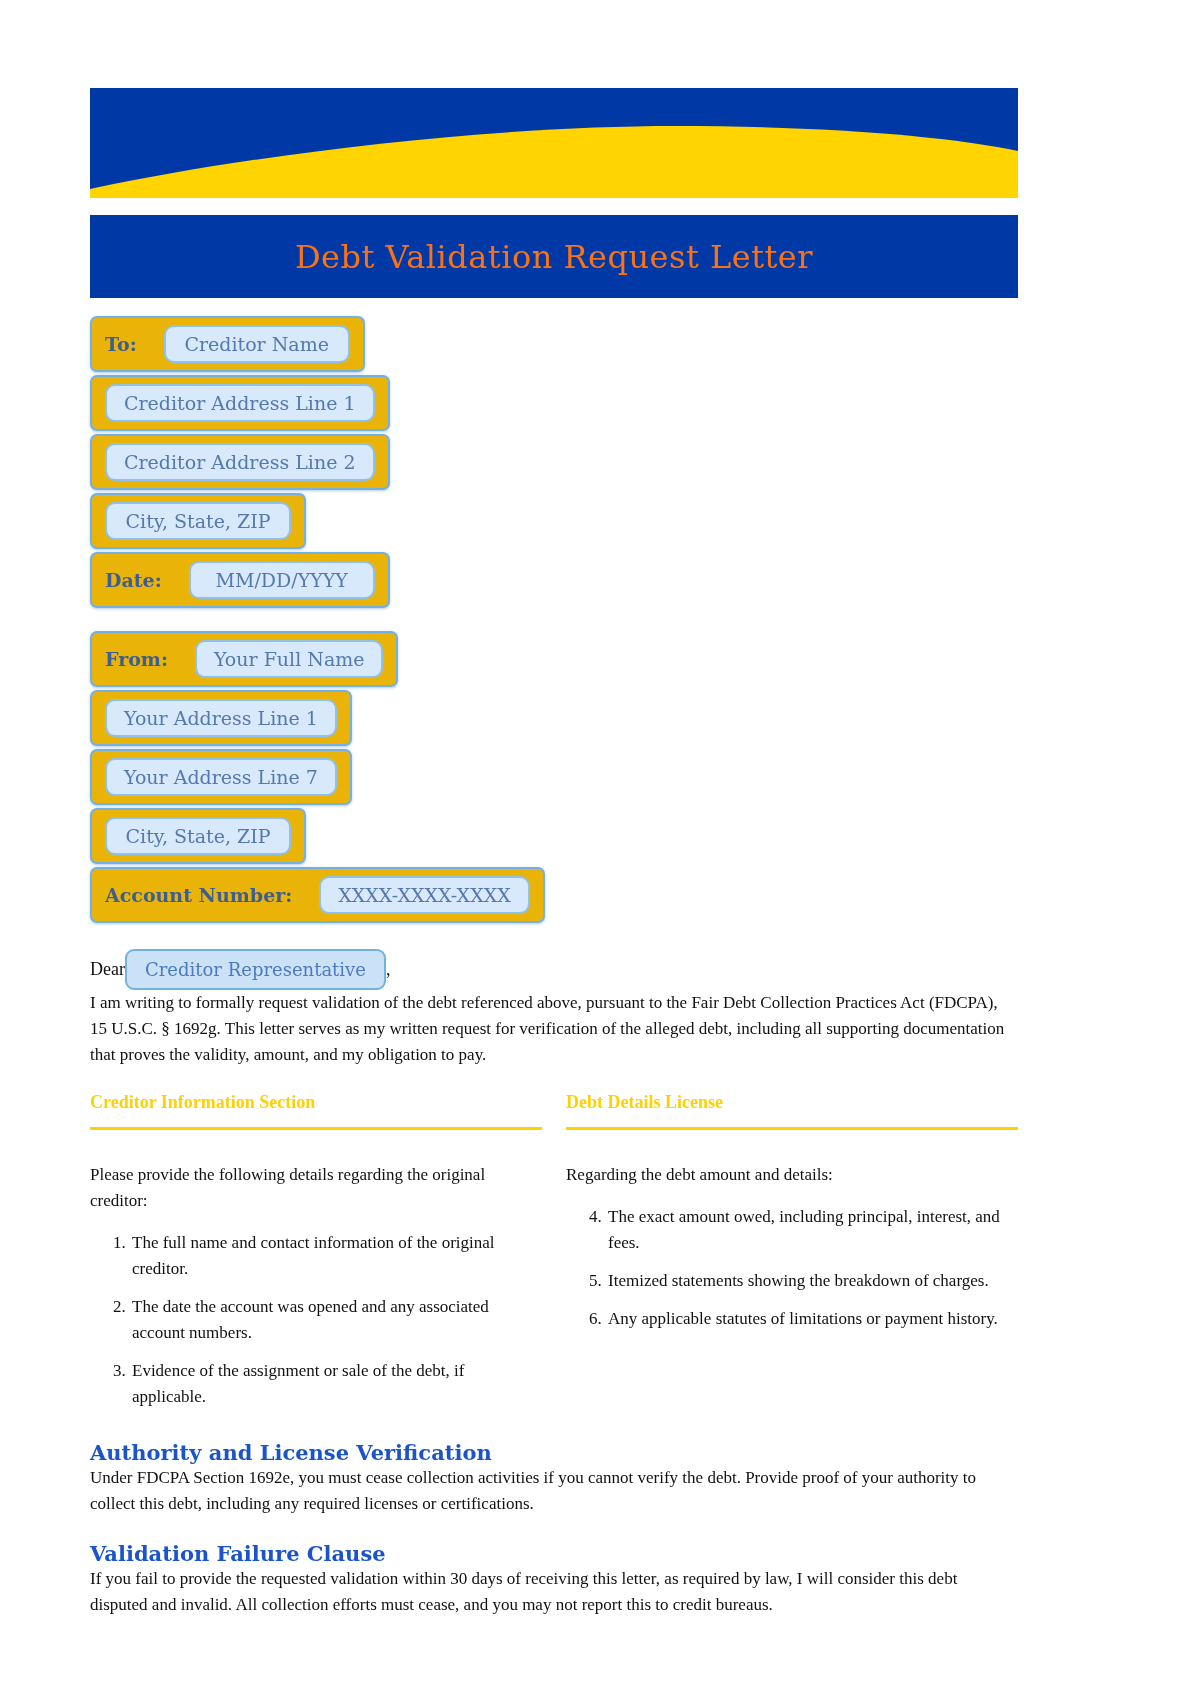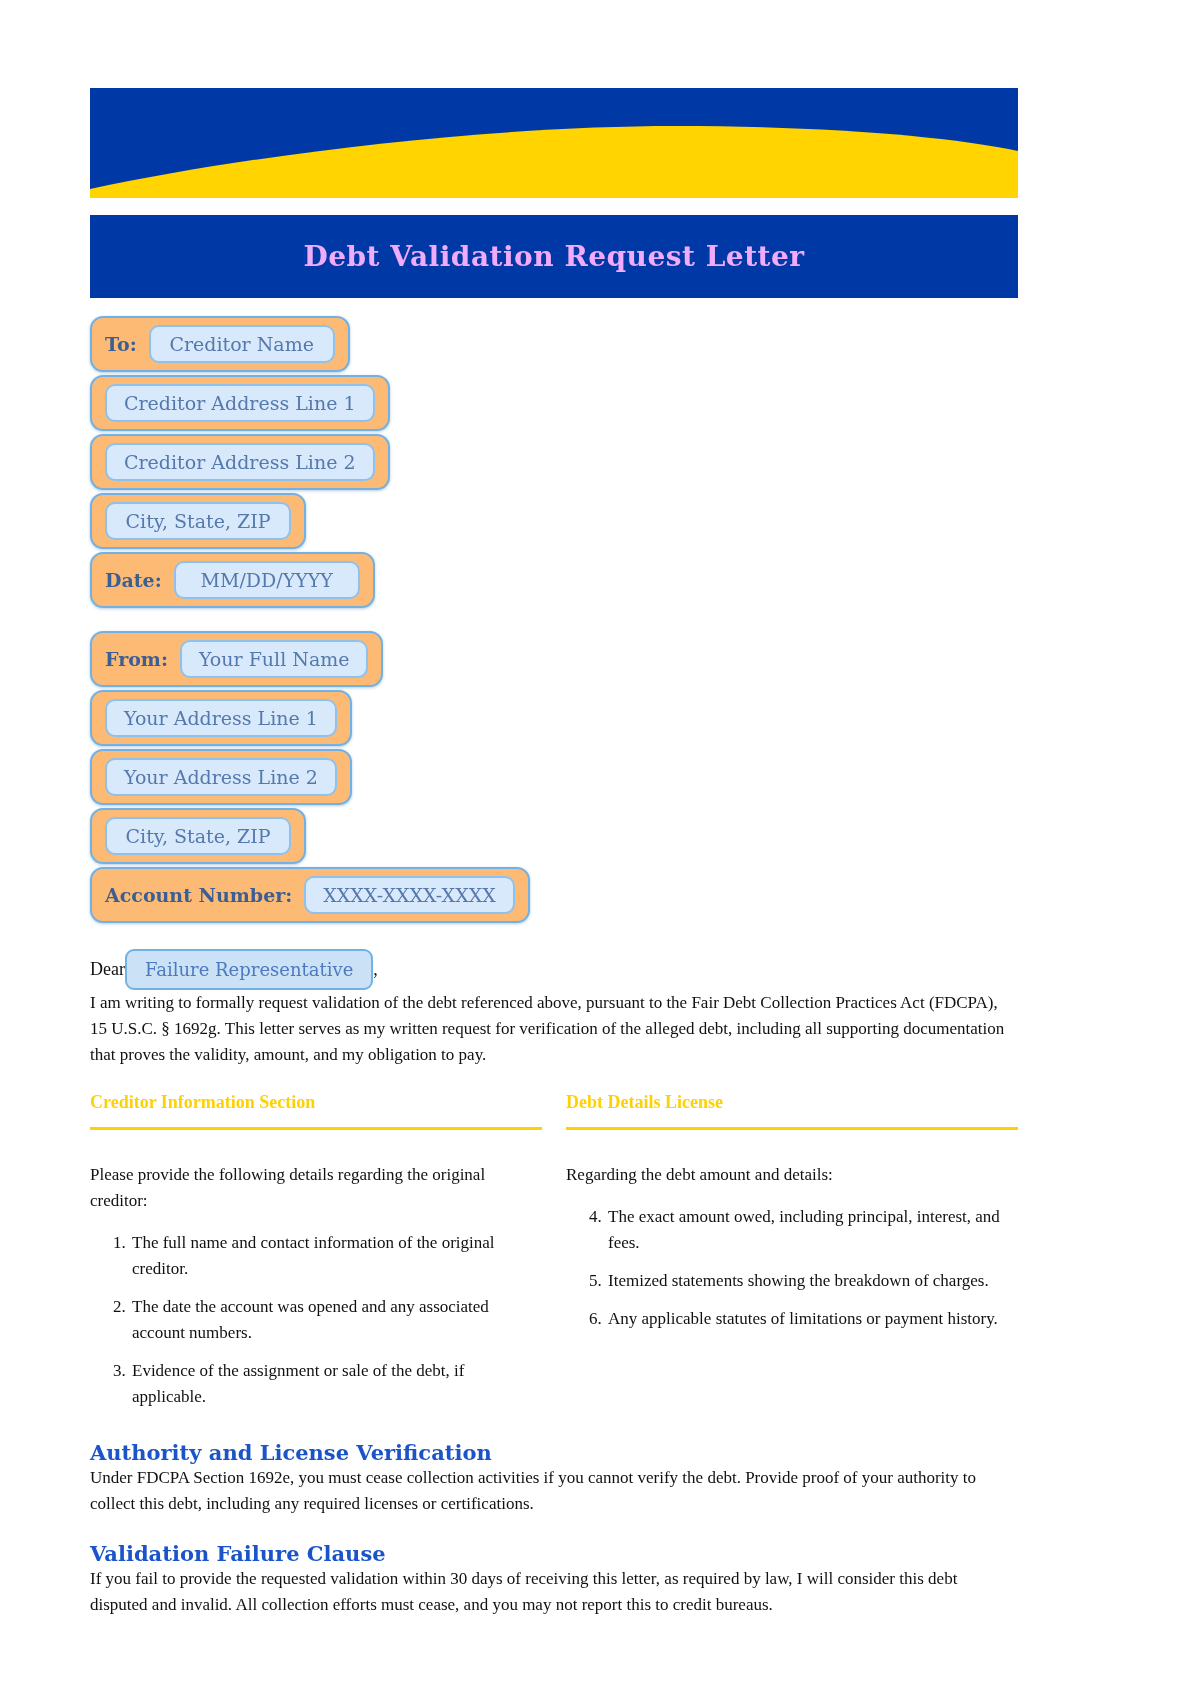--- a/index.html
+++ b/index.html
@@ -7,29 +7,29 @@
     width:1200px;height:1697px;overflow:hidden;background:#ffffff;
     font-family:"Liberation Serif", serif;color:#111111;
   }
   .content{margin-left:90px;width:928px;}
 
   
   .hero{margin-top:88px;height:110px;background:#0039a6;position:relative;overflow:hidden;}
   .hero svg{position:absolute;left:0;bottom:0;width:100%;height:110px;display:block;}
   .title-band{margin-top:17px;height:83px;background:#0039a6;display:flex;align-items:center;justify-content:center;}
   .title-band h1{
-    margin:0;font-family:"DejaVu Serif", serif;font-weight:bold;
-    font-size:28px;color:#f0abfc;letter-spacing:0.5px;
+    margin:0;font-family:"DejaVu Serif", serif;font-weight:normal;
+    font-size:32px;color:#f97316;letter-spacing:0.5px;
   }
 
   
   .fields{margin-top:18px;}
   .frow{
-    display:flex;align-items:center;gap:12px;width:max-content;
-    background:#fdba74;border:2px solid #72b1e4;border-radius:13px;
+    display:flex;align-items:center;gap:27px;width:max-content;
+    background:#eab308;border:2px solid #72b1e4;border-radius:7px;
     padding:7px 13px;margin-bottom:3px;
     box-shadow:0 1px 3px rgba(90,140,190,.45);
   }
   .flabel{font-family:"DejaVu Serif", serif;font-weight:bold;font-size:19px;color:#3b5e93;white-space:nowrap;}
   .fin{
     font-family:"DejaVu Serif", serif;font-size:19px;color:#5578ad;
     background:#d7e9fa;border:2px solid #8ec2ee;border-radius:10px;
     padding:6px 17px;min-width:148px;white-space:nowrap;cursor:text;text-align:center;
   }
   .gap-before{margin-top:23px;}
@@ -106,37 +106,37 @@
     <div class="frow gap-before">
       <span class="flabel">From:</span>
       <span class="fin">Your Full Name</span>
     </div>
 
     <div class="frow">
       <span class="fin">Your Address Line 1</span>
     </div>
 
     <div class="frow">
-      <span class="fin">Your Address Line 2</span>
+      <span class="fin">Your Address Line 7</span>
     </div>
 
     <div class="frow">
       <span class="fin">City, State, ZIP</span>
     </div>
 
     <div class="frow">
       <span class="flabel">Account Number:</span>
       <span class="fin">XXXX-XXXX-XXXX</span>
     </div>
 
   </div>
 
   <div class="salutation">
     <span>Dear</span>
-    <span class="dear-box">Failure Representative</span>
+    <span class="dear-box">Creditor Representative</span>
     <span>,</span>
   </div>
 
   <p class="bodytext intro-par">I am writing to formally request validation of the debt referenced above, pursuant to the Fair Debt Collection Practices Act (FDCPA), 15 U.S.C. § 1692g. This letter serves as my written request for verification of the alleged debt, including all supporting documentation that proves the validity, amount, and my obligation to pay.</p>
 
   <div class="cols">
 
     <div class="col">
       <h2>Creditor Information Section</h2>
       <div class="rule"></div>

